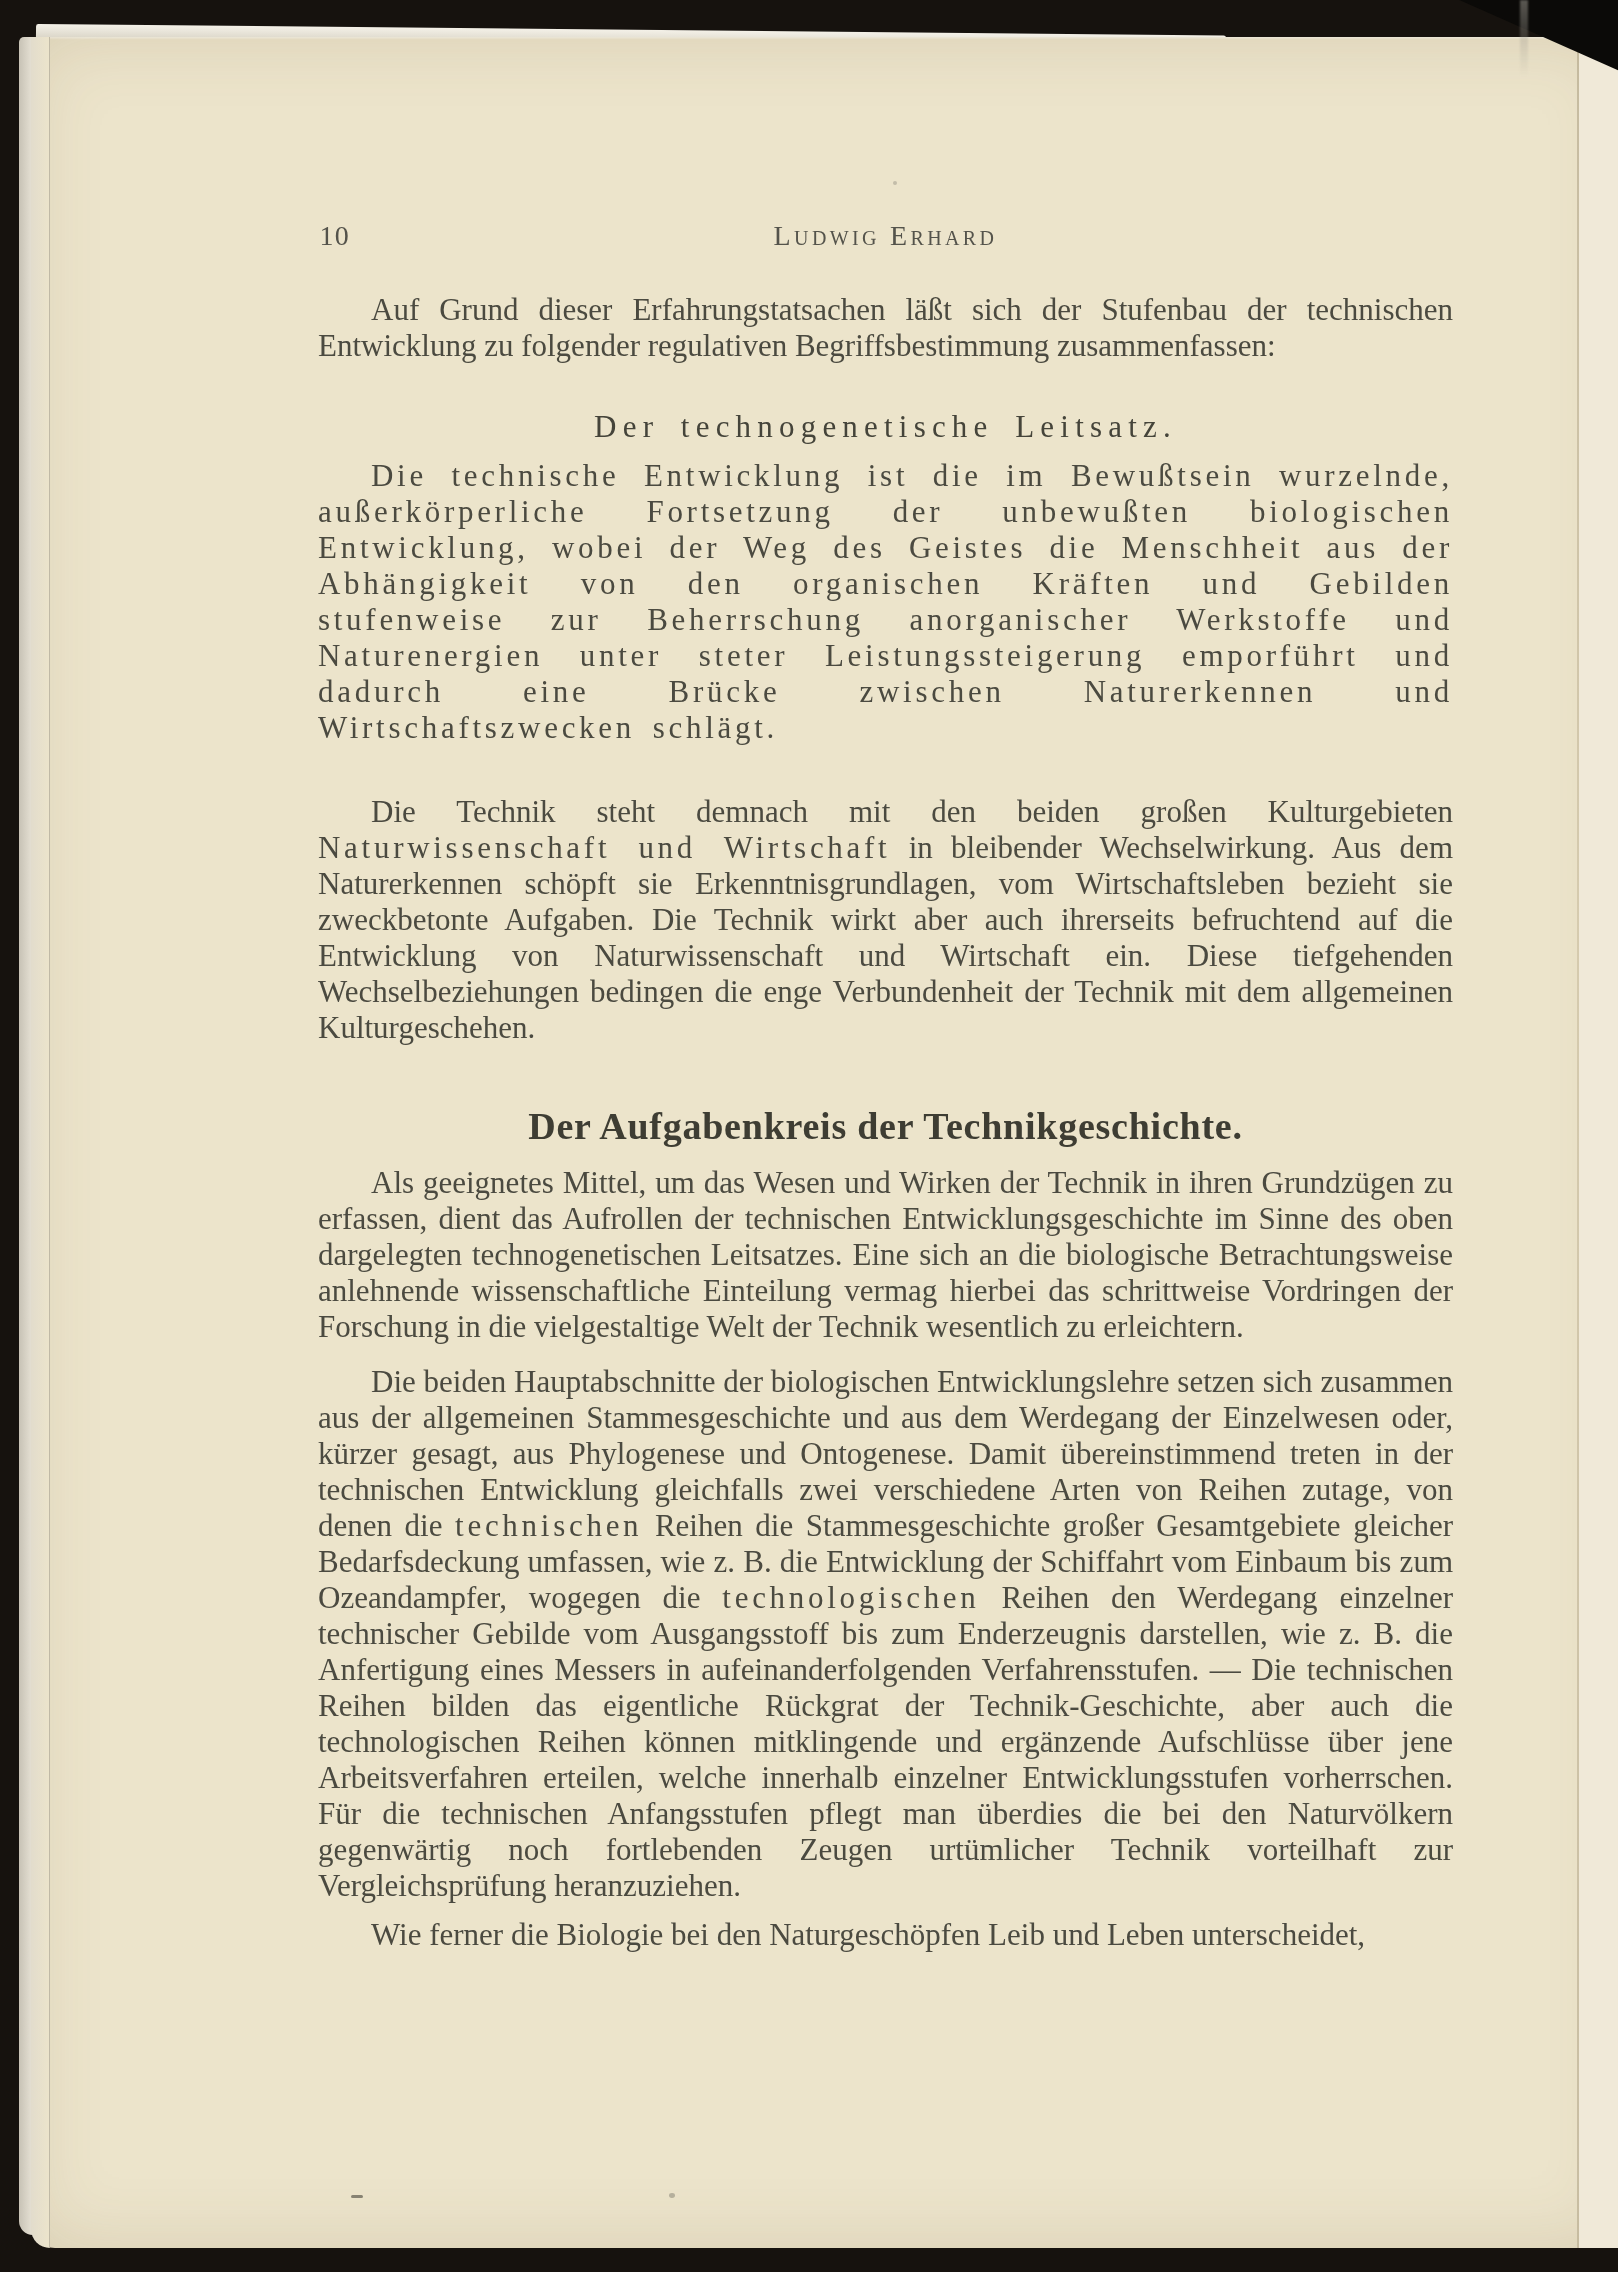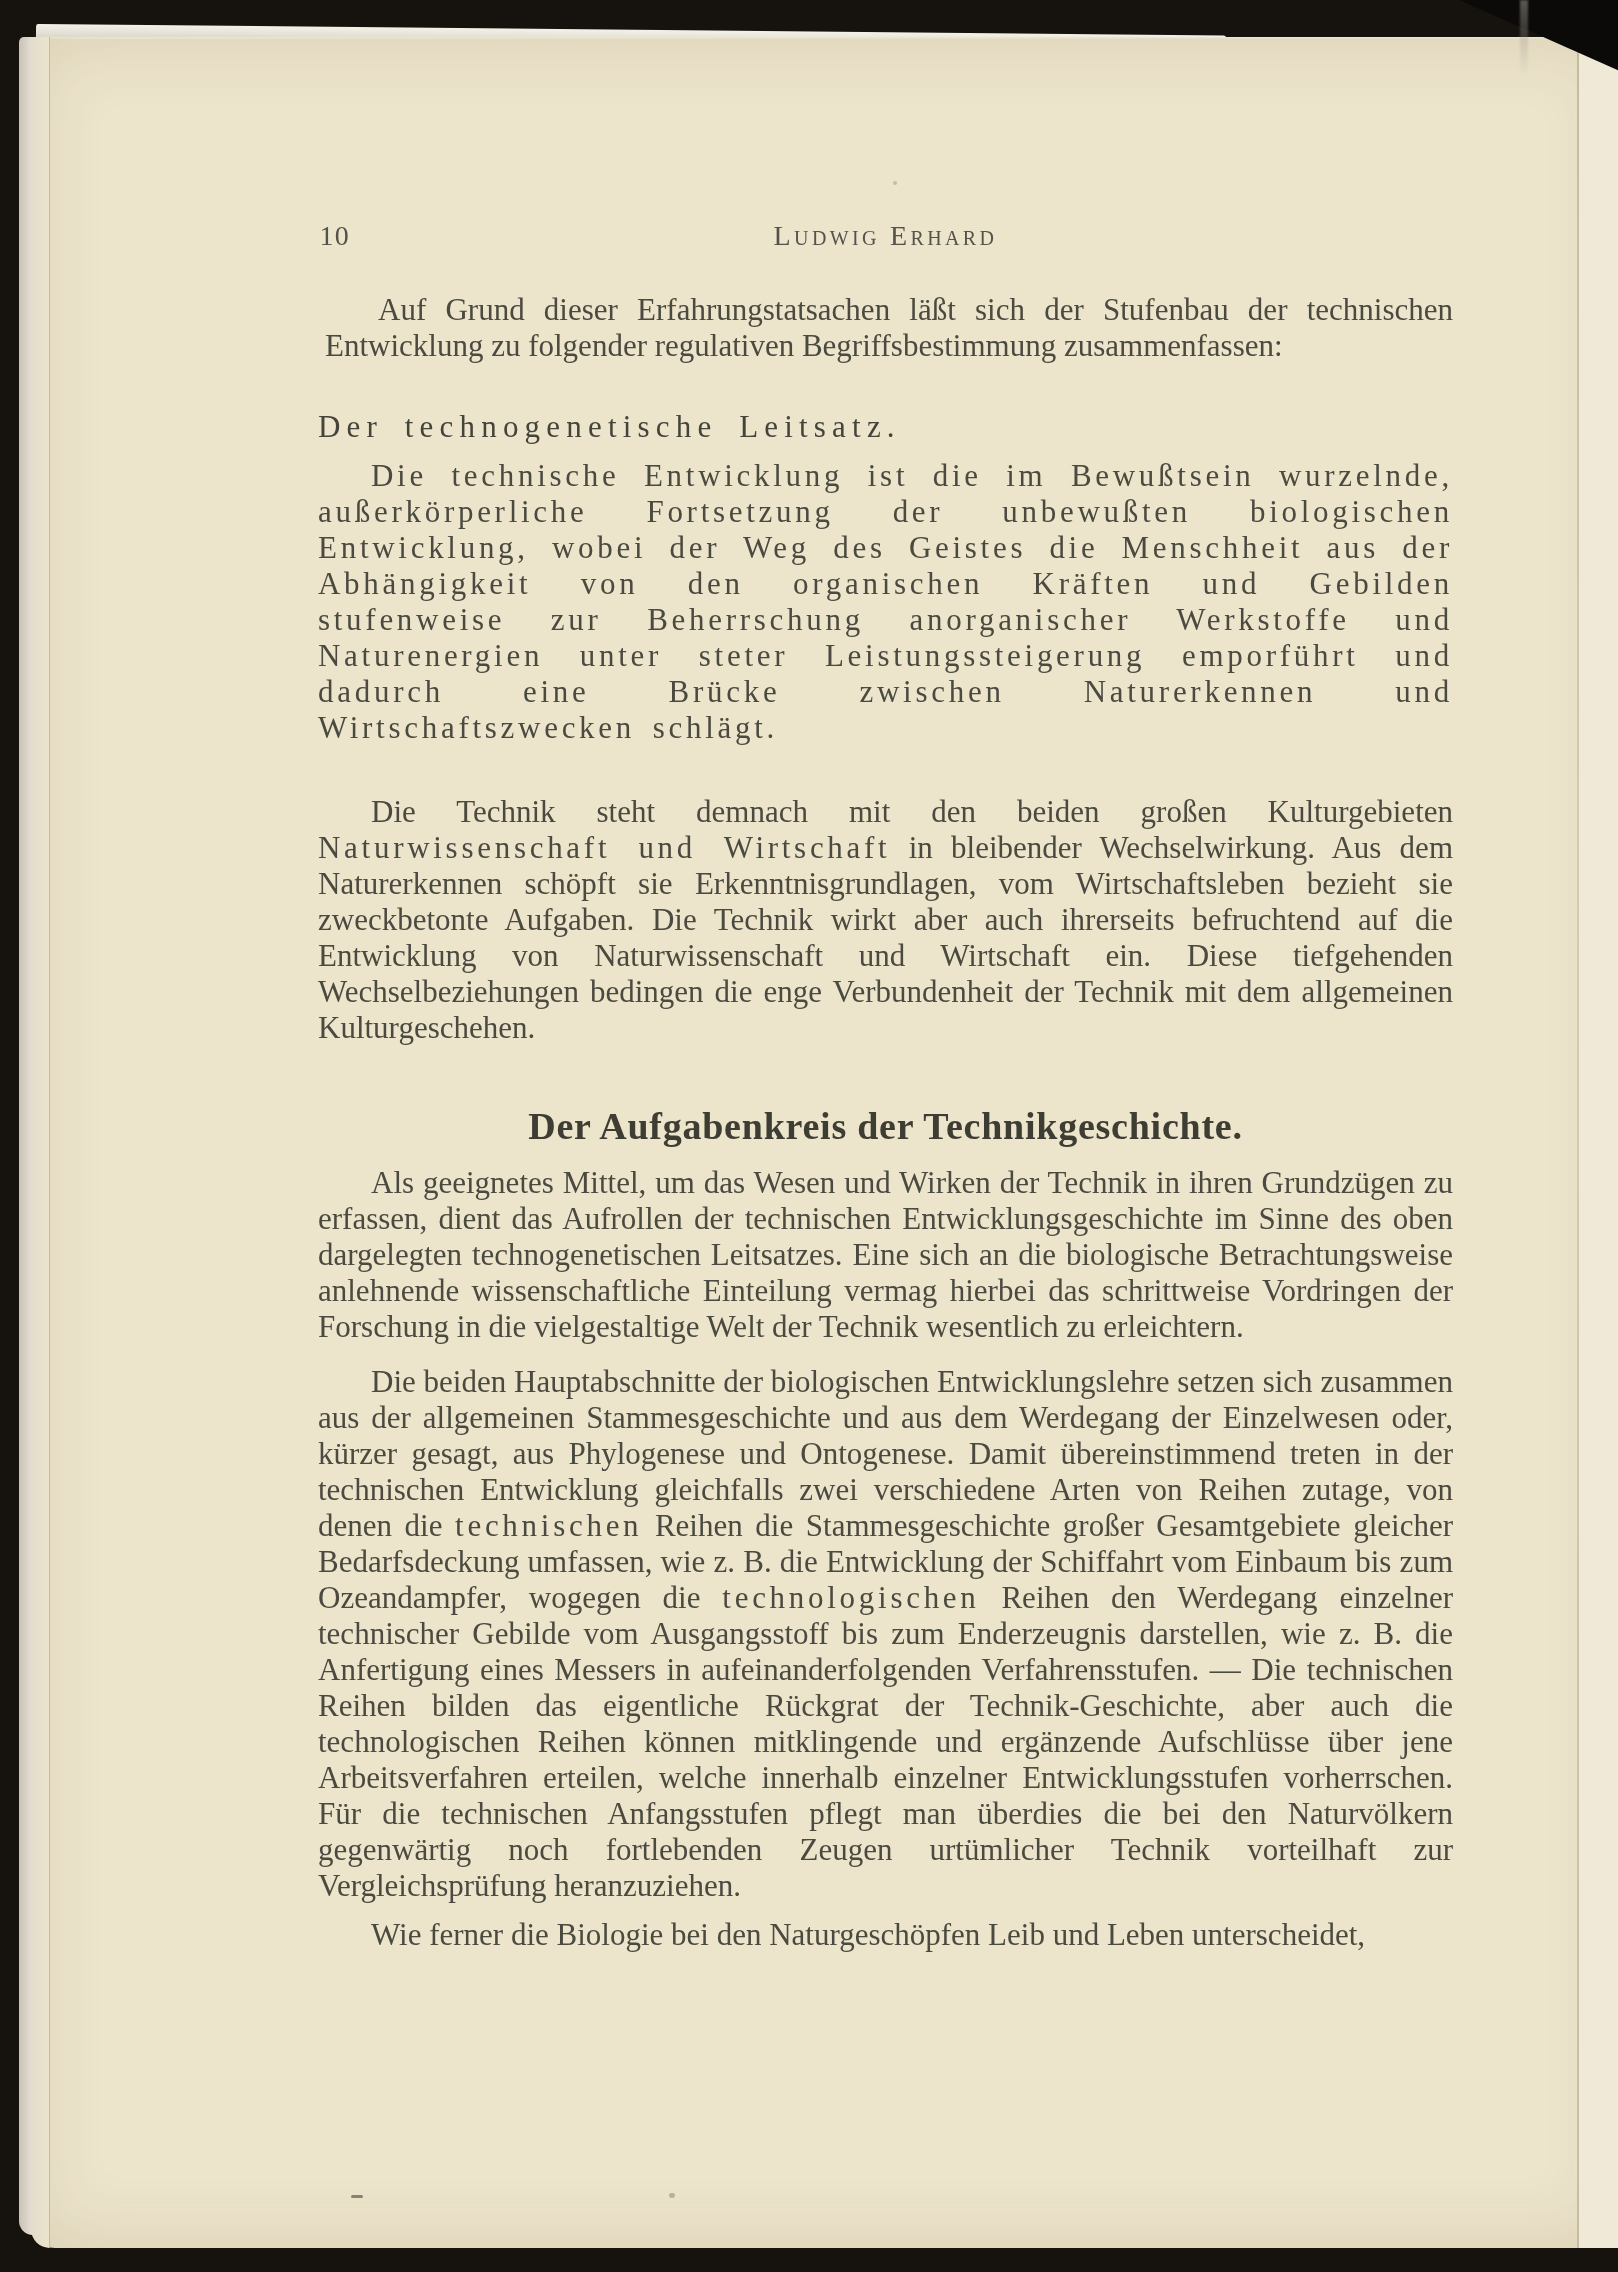--- a/index.html
+++ b/index.html
@@ -32,27 +32,27 @@
 
   
   .content{position:absolute;left:318px;top:217px;width:1135px;z-index:2;
            color:#4b4a40;font-size:31px;line-height:36px;text-align:justify;
            hyphens:auto;-webkit-hyphens:auto;}
   .running-head{position:relative;height:38px;text-align:center;color:#54534b;}
   .page-number{position:absolute;left:1.6px;top:0.8px;font-size:28px;letter-spacing:.04em;}
   .head-title{font-variant:small-caps;letter-spacing:.12em;font-size:28px;margin-top:10px;}
   p{margin:0;}
   .indent{text-indent:53px;}
-  .center-heading{margin:0;text-align:left;font-weight:400;font-size:31px;color:#45443a;
+  .center-heading{margin:0;text-align:center;font-weight:400;font-size:31px;color:#45443a;
                   letter-spacing:.2em;word-spacing:.25em;}
   .section-heading{margin:0;text-align:center;font-weight:700;font-size:38px;color:#3e3d33;
                    letter-spacing:.02em;}
   .sp{letter-spacing:.12em;word-spacing:.2em;}
 
-  .mt-p1{margin-top:37px;margin-left:7px;} .mt-h1{margin-top:45px;} .mt-p2{margin-top:13px;}
+  .mt-p1{margin-top:37px;} .mt-h1{margin-top:45px;} .mt-p2{margin-top:13px;}
   .mt-p3{margin-top:48px;} .mt-h2{margin-top:62px;} .mt-p4{margin-top:21px;}
   .mt-p5{margin-top:19px;}  .mt-p6{margin-top:13px;}
 
   
   .dash{position:absolute;left:351px;top:2195px;width:12px;height:3.2px;z-index:2;
         background:#6e6a5c;border-radius:1.6px;opacity:.8;}
   .speck-a{position:absolute;left:669px;top:2193px;width:5.7px;height:4.9px;z-index:2;
            background:#8b8678;border-radius:50%;opacity:.55;}
   .speck-b{position:absolute;left:893px;top:181px;width:4px;height:4px;z-index:2;
            background:#9a9588;border-radius:50%;opacity:.5;}

